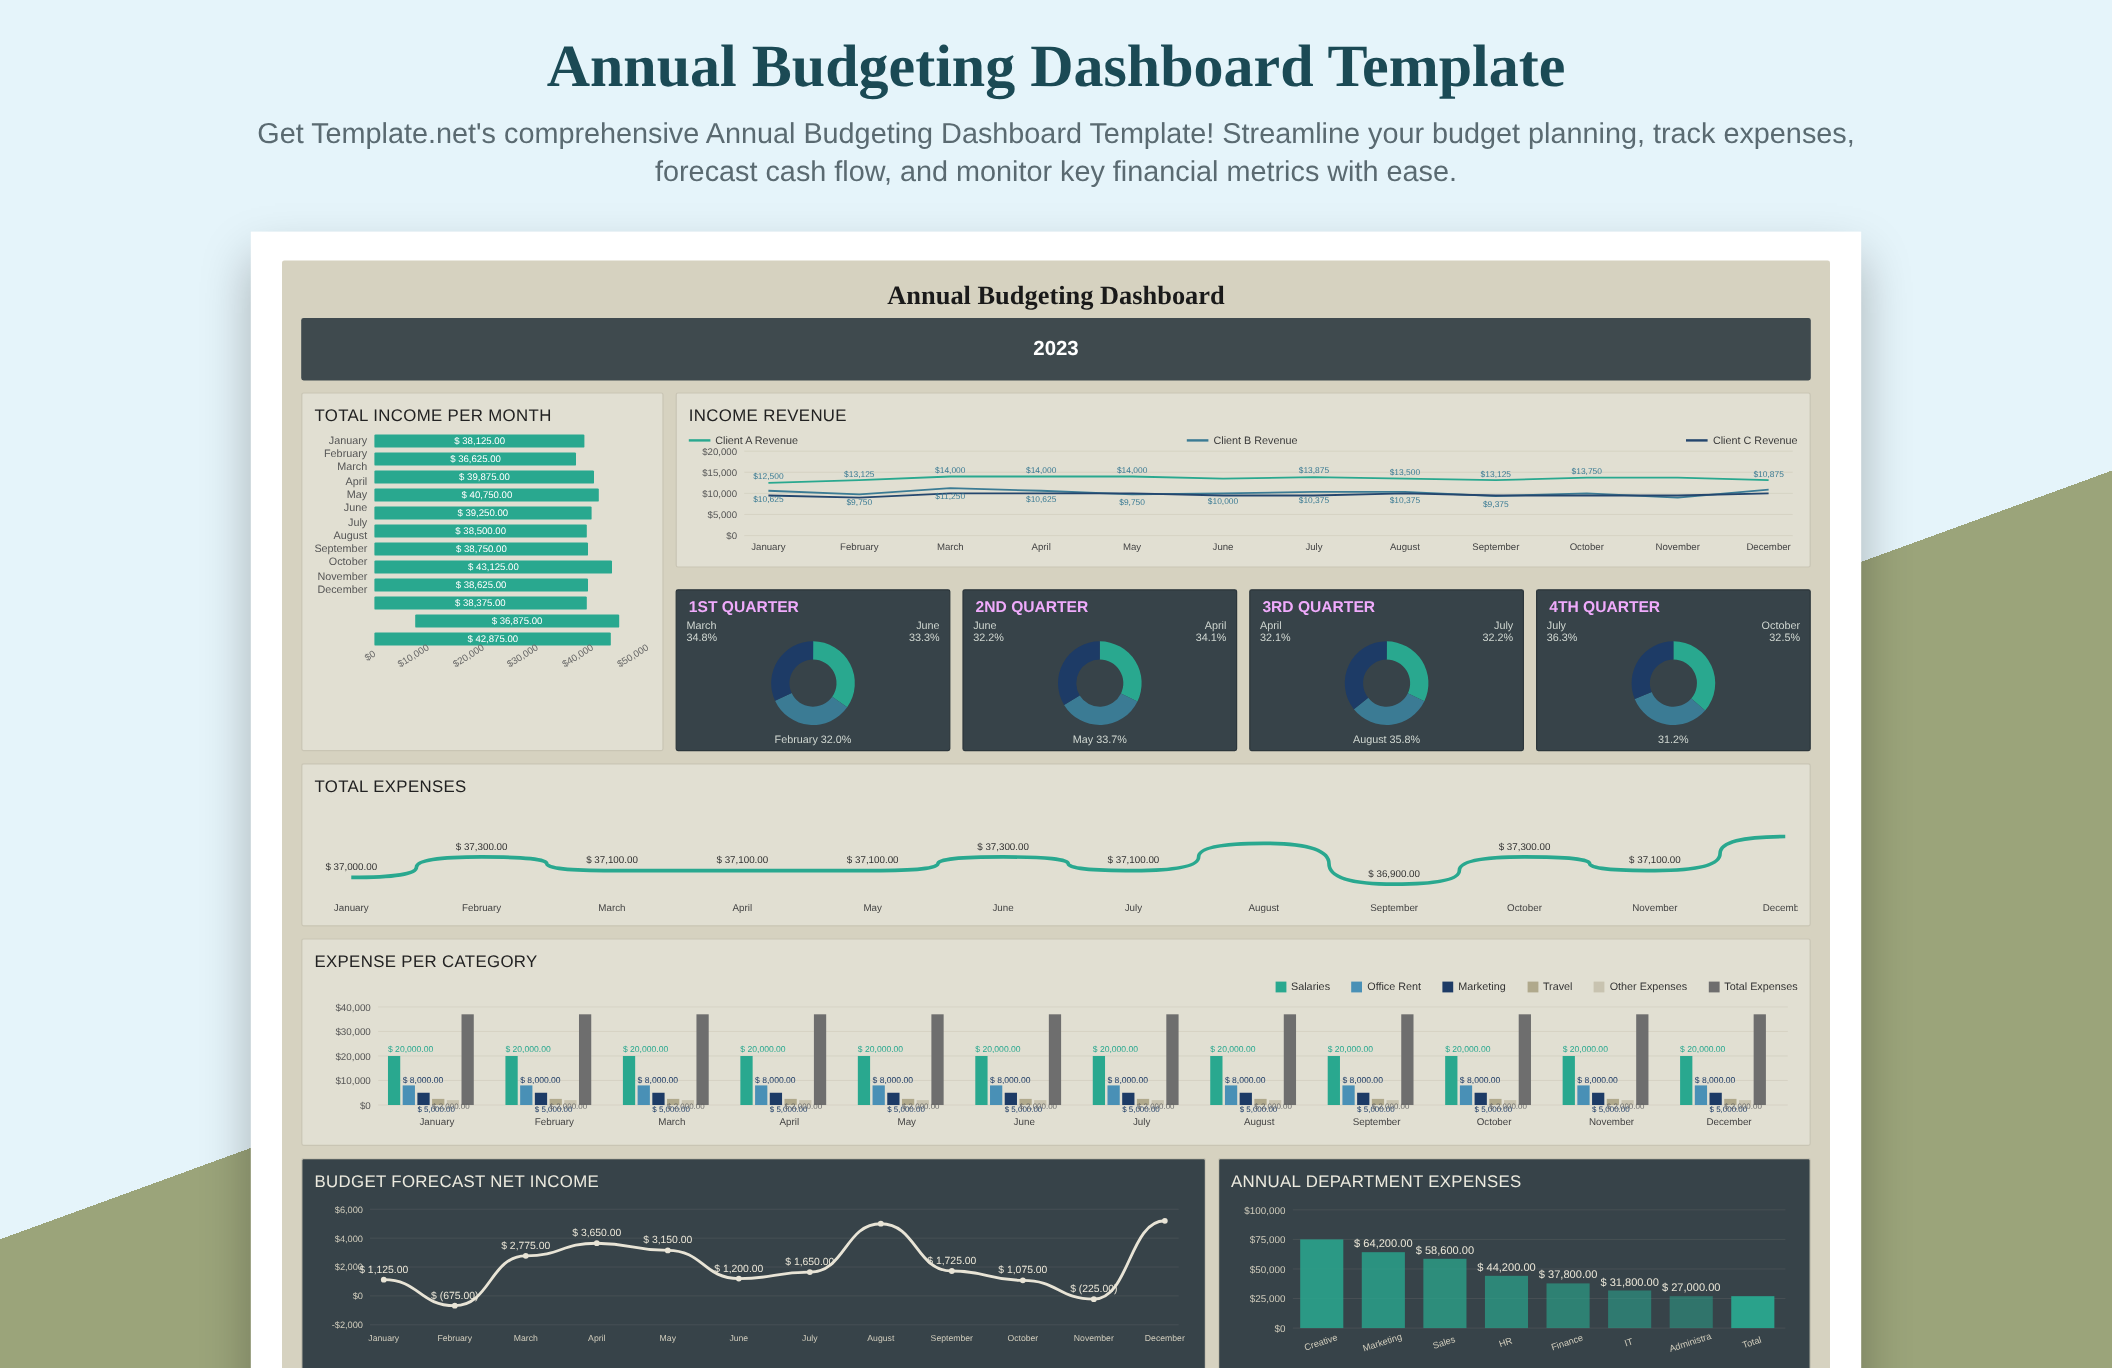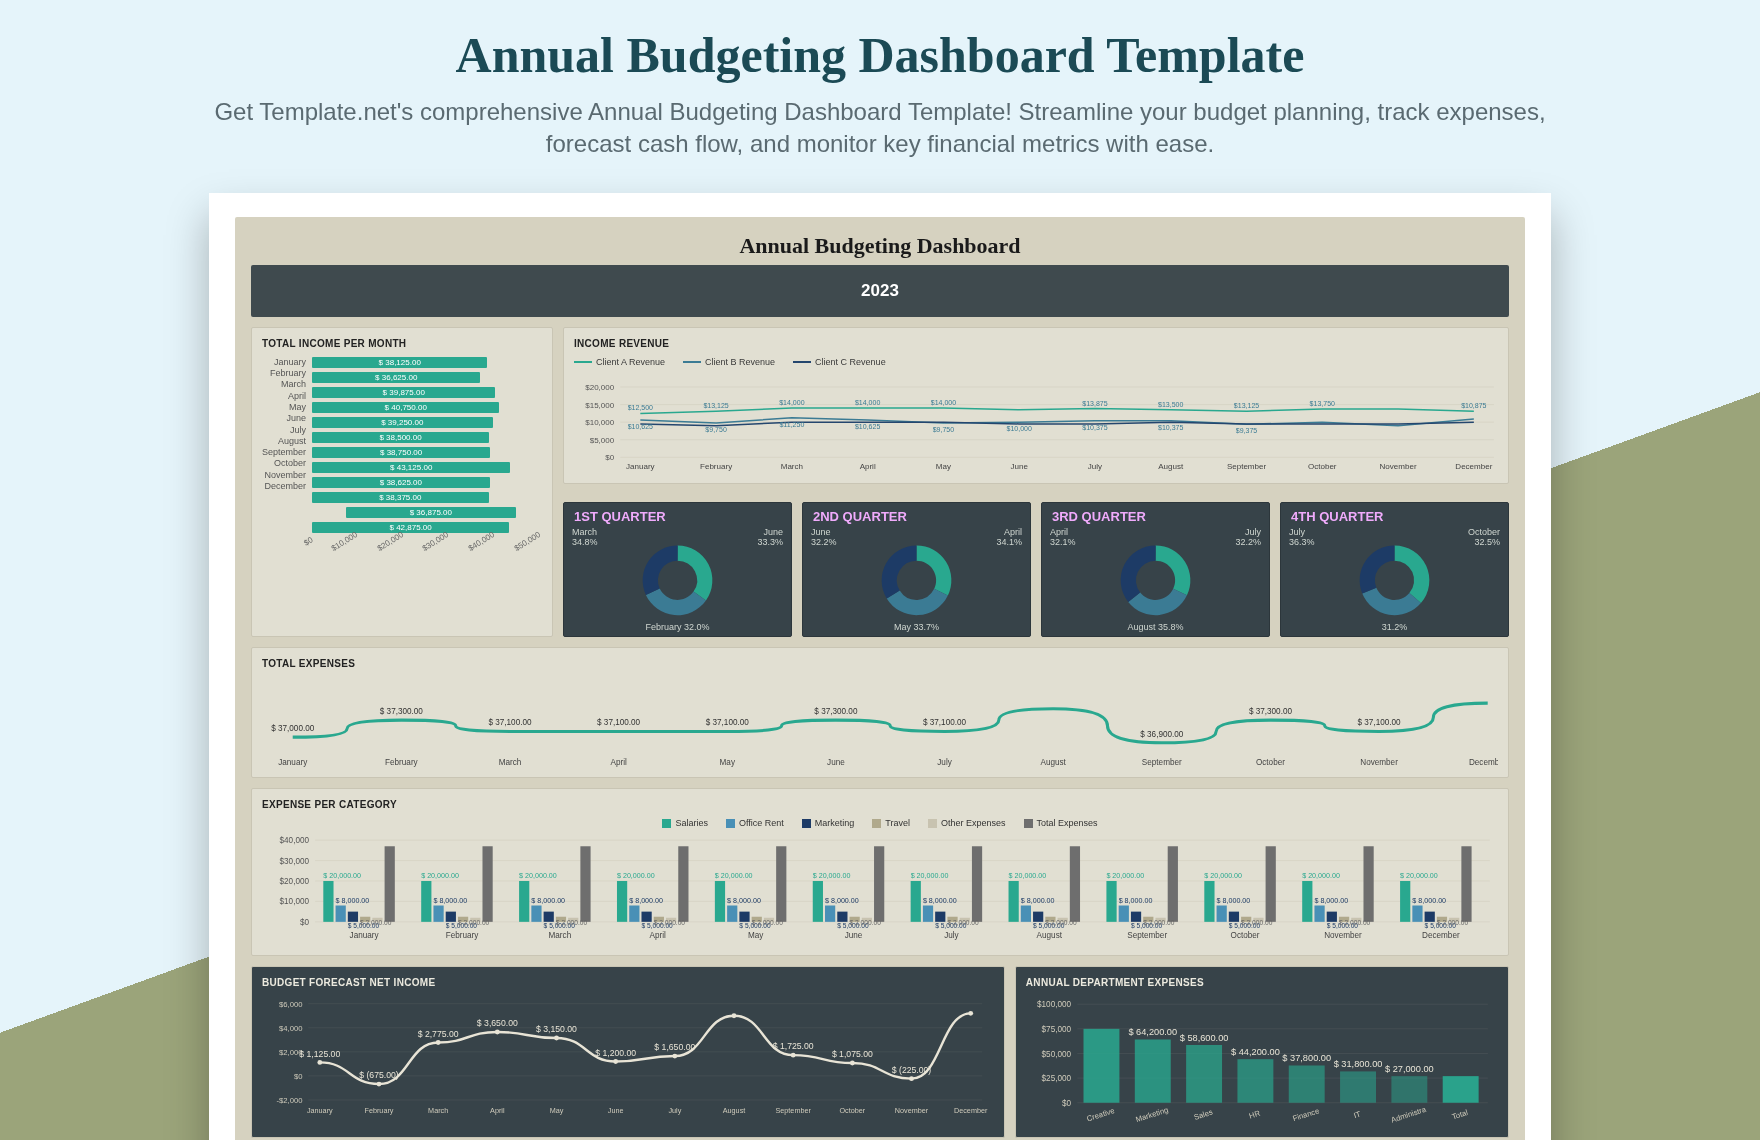--- a/index.html
+++ b/index.html
@@ -8,40 +8,40 @@
 .page-head h1{font-family:Georgia,serif;font-size:50px;color:#1b4a55;margin:0 0 12px;font-weight:700}
 .page-head p{font-size:24px;color:#5a6a71;margin:0;line-height:1.35}
 .card{position:relative;margin:14px auto 0;width:1290px;background:#fff;padding:24px 26px 28px;box-shadow:0 22px 40px rgba(0,0,0,.28)}
 .dash{background:#d6d2c0;padding:14px 16px 18px;border-radius:2px}
 .dash-title{font-family:Georgia,serif;font-size:22px;font-weight:700;text-align:center;color:#1a1a1a;margin:2px 0 6px}
 .year-strip{background:#3f4a4e;color:#fff;font-weight:700;text-align:center;font-size:17px;padding:16px 0;border-radius:2px}
 .row{display:flex;gap:10px;margin-top:10px}
 .row>*{flex:1}
 .panel{background:#e1dfd2;border:1px solid #c9c5b4;border-radius:2px;padding:8px 10px}
 .panel.dark{background:#374349;color:#eceadf}
-.panel h3{font-size:10px;letter-spacing:.3px;font-weight:700;margin:2px 0 8px;color:#222}
+.panel h3{font-size:14px;letter-spacing:.3px;font-weight:400;margin:2px 0 8px;color:#222}
 .panel.dark h3{color:#eceadf}
 
 .ipm{display:flex;gap:6px}
 .ipm-labels{font-size:9px;color:#555;text-align:right;display:flex;flex-direction:column;gap:1.3px}
 .ipm-bars{flex:1;display:flex;flex-direction:column;gap:4px}
 .ipm-bars .bar{height:11px;background:#29a88f;color:#fff;font-size:8px;line-height:11px;text-align:center;border-radius:1px}
 .ipm-axis-wrap{display:flex;justify-content:space-between;font-size:8px;color:#666;padding:4px 0 0 42px}
 .ipm-axis-wrap span{transform:rotate(-32deg);display:inline-block}
 
 svg{display:block;width:100%}
-.legend{display:flex;gap:18px;justify-content:flex-start;font-size:9px;color:#3a3a3a;margin-bottom:16px}
+.legend{display:flex;gap:18px;justify-content:space-between;font-size:9px;color:#3a3a3a;margin-bottom:0}
 .legend span::before{content:"";display:inline-block;width:18px;height:2px;margin-right:4px;vertical-align:middle}
 .legend .a::before{background:#29a88f}.legend .b::before{background:#3b7b94}.legend .c::before{background:#24466e}
 .quarter{background:#374349;color:#eceadf;border:1px solid #2c363b;border-radius:2px;padding:6px 10px 10px;text-align:left;position:relative}
 .quarter h4{font-size:13px;font-weight:800;margin:0 0 4px;color:#f0abfc}
 .quarter svg{margin:0 auto}
 .qpct{position:absolute;font-size:9px;color:#cfd6d0}
 
-.cat-legend{display:flex;gap:18px;justify-content:center;font-size:9px;color:#333;margin:2px 0 6px}
+.cat-legend{display:flex;gap:18px;justify-content:flex-end;font-size:9px;color:#333;margin:2px 0 6px}
 .cat-legend i{display:inline-block;width:9px;height:9px;margin-right:4px;vertical-align:middle}
 .footer-row{display:flex;gap:10px;margin-top:10px}
 .footer-row .panel{flex:1}
 .small-label{font-size:9px;fill:#e8e4d6}
 </style>
 </head>
 <body>
 
 <div class="page-head">
   <h1>Annual Budgeting Dashboard Template</h1>

